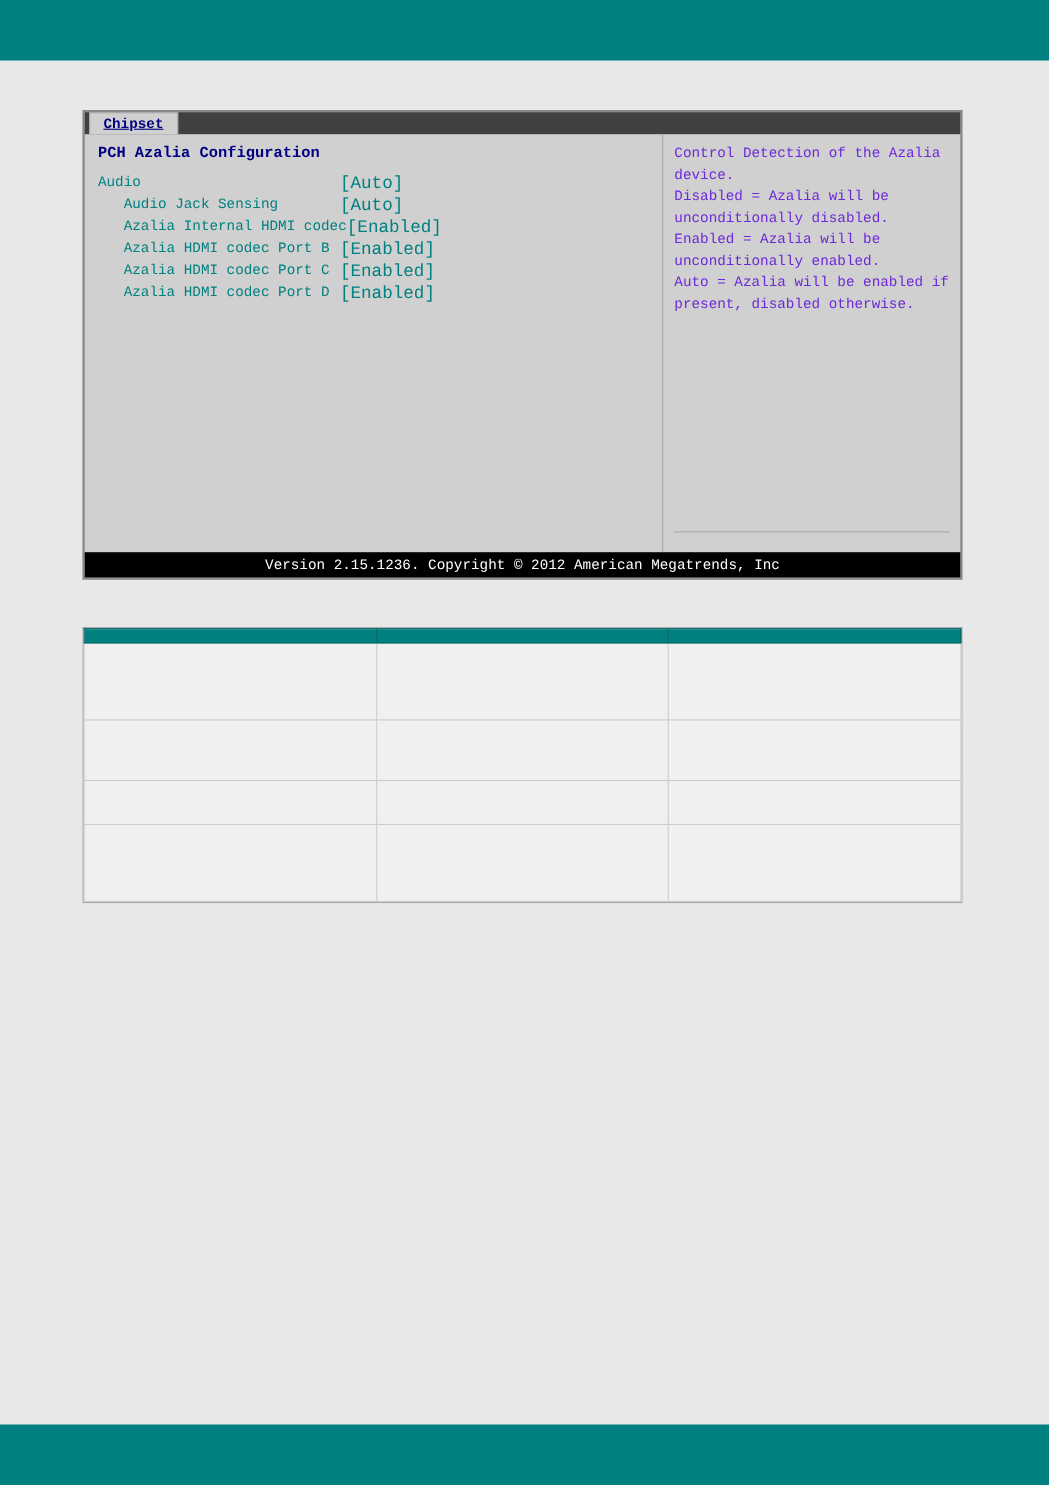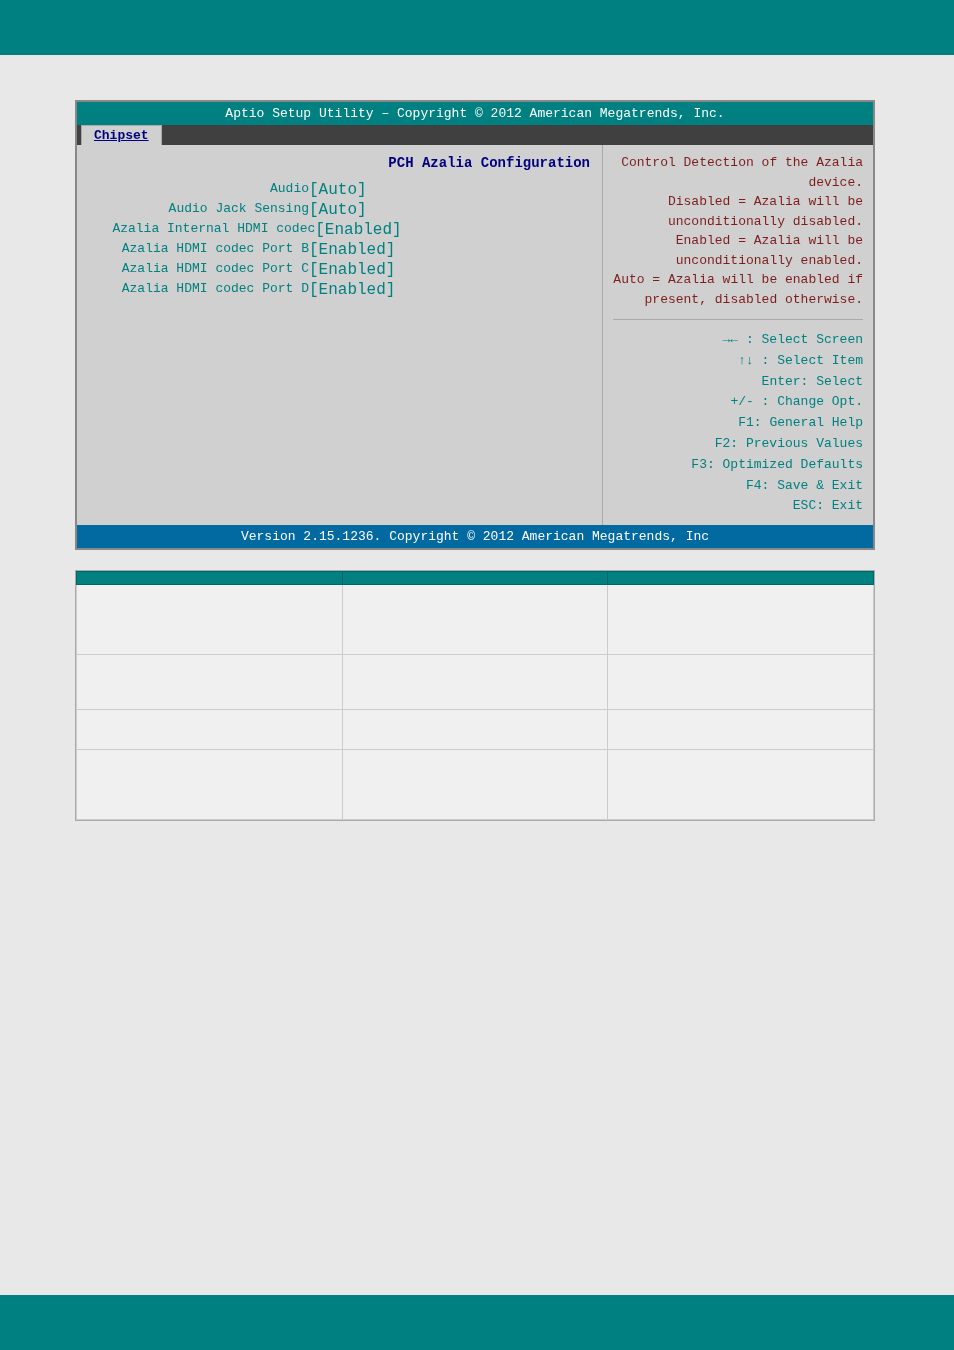--- a/index.html
+++ b/index.html
@@ -72,21 +72,20 @@
       background: #d0d0d0;
       color: #000080;
       font-weight: bold;
       text-decoration: underline;
     }
 
     
     .bios-content {
       display: flex;
       min-height: 380px;
-      text-align: right;
     }
 
     
     .bios-left {
       flex: 1;
       padding: 10px 12px;
       border-right: 1px solid #aaa;
     }
 
     .bios-section-title {
@@ -114,38 +113,38 @@
 
     
     .bios-right {
       width: 270px;
       padding: 8px 10px;
       display: flex;
       flex-direction: column;
     }
 
     .bios-help-text {
-      color: #7f1d1d;
+      color: #6d28d9;
       font-size: 13px;
       line-height: 1.5;
       border-bottom: 1px solid #aaa;
       padding-bottom: 10px;
       margin-bottom: 10px;
       flex: 1;
     }
 
     .bios-nav-text {
       color: #008080;
       font-size: 13px;
       line-height: 1.6;
     }
 
     
     .bios-footer {
-      background: #0369a1;
+      background: #000000;
       color: #ffffff;
       text-align: center;
       padding: 4px 8px;
       font-size: 13px;
     }
 
     
     .second-section {
       position: absolute;
       top: 570px;
@@ -189,23 +188,20 @@
       height: 40px;
     }
   </style>
 </head>
 <body>
 
 <div class="top-bar"></div>
 
 <div class="bios-window">
 
-  <div class="bios-header">
-    <span>Aptio Setup Utility  –  Copyright © 2012 American Megatrends, Inc.</span>
-  </div>
 
   <div class="bios-tabs">
     <div class="bios-tab active">
       <span>Chipset</span>
     </div>
   </div>
 
   <div class="bios-content">
 
     <div class="bios-left">
@@ -241,31 +237,20 @@
         <span class="bios-item-value">[Enabled]</span>
       </div>
     </div>
 
     <div class="bios-right">
       <div class="bios-help-text">
         Control Detection of the Azalia device.<br>
         Disabled = Azalia will be unconditionally disabled.<br>
         Enabled = Azalia will be unconditionally enabled.<br>
         Auto = Azalia will be enabled if present, disabled otherwise.
-      </div>
-      <div class="bios-nav-text">
-        →← : Select Screen<br>
-        ↑↓ : Select Item<br>
-        Enter: Select<br>
-        +/- : Change Opt.<br>
-        F1: General Help<br>
-        F2: Previous Values<br>
-        F3: Optimized Defaults<br>
-        F4: Save &amp; Exit<br>
-        ESC: Exit
       </div>
     </div>
 
   </div>
 
   <div class="bios-footer">
     <span>Version 2.15.1236. Copyright © 2012 American Megatrends, Inc</span>
   </div>
 
 </div>

